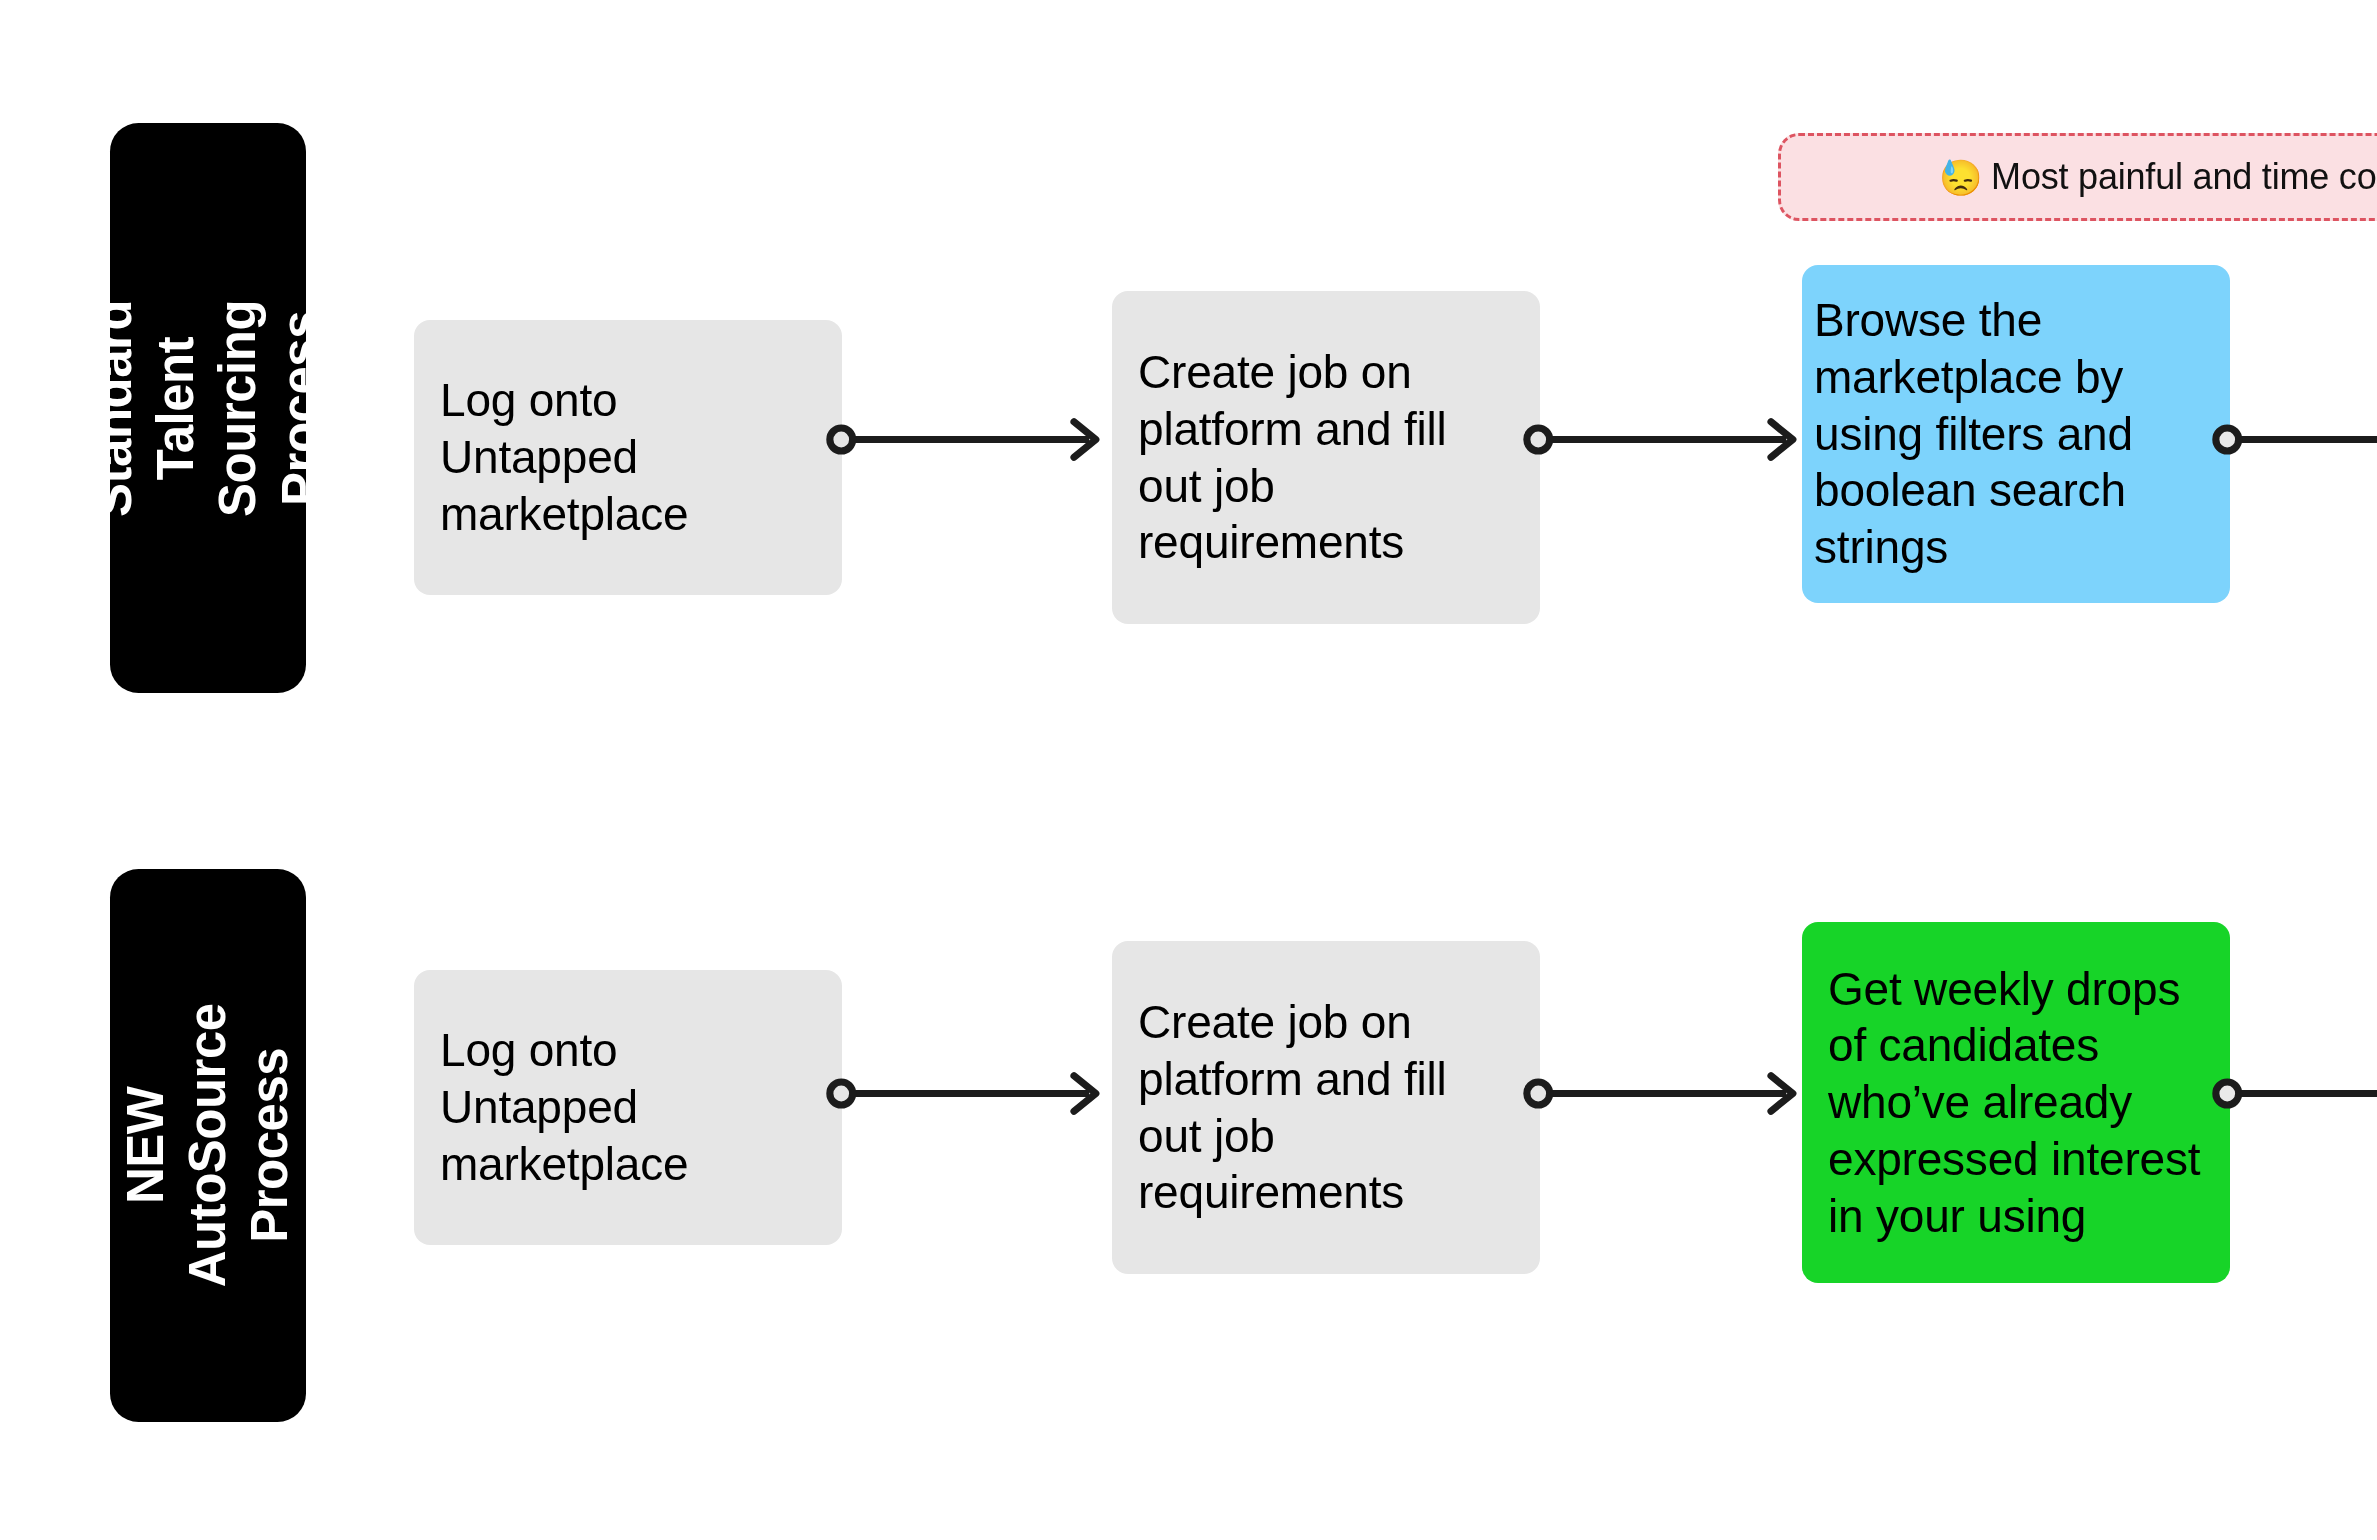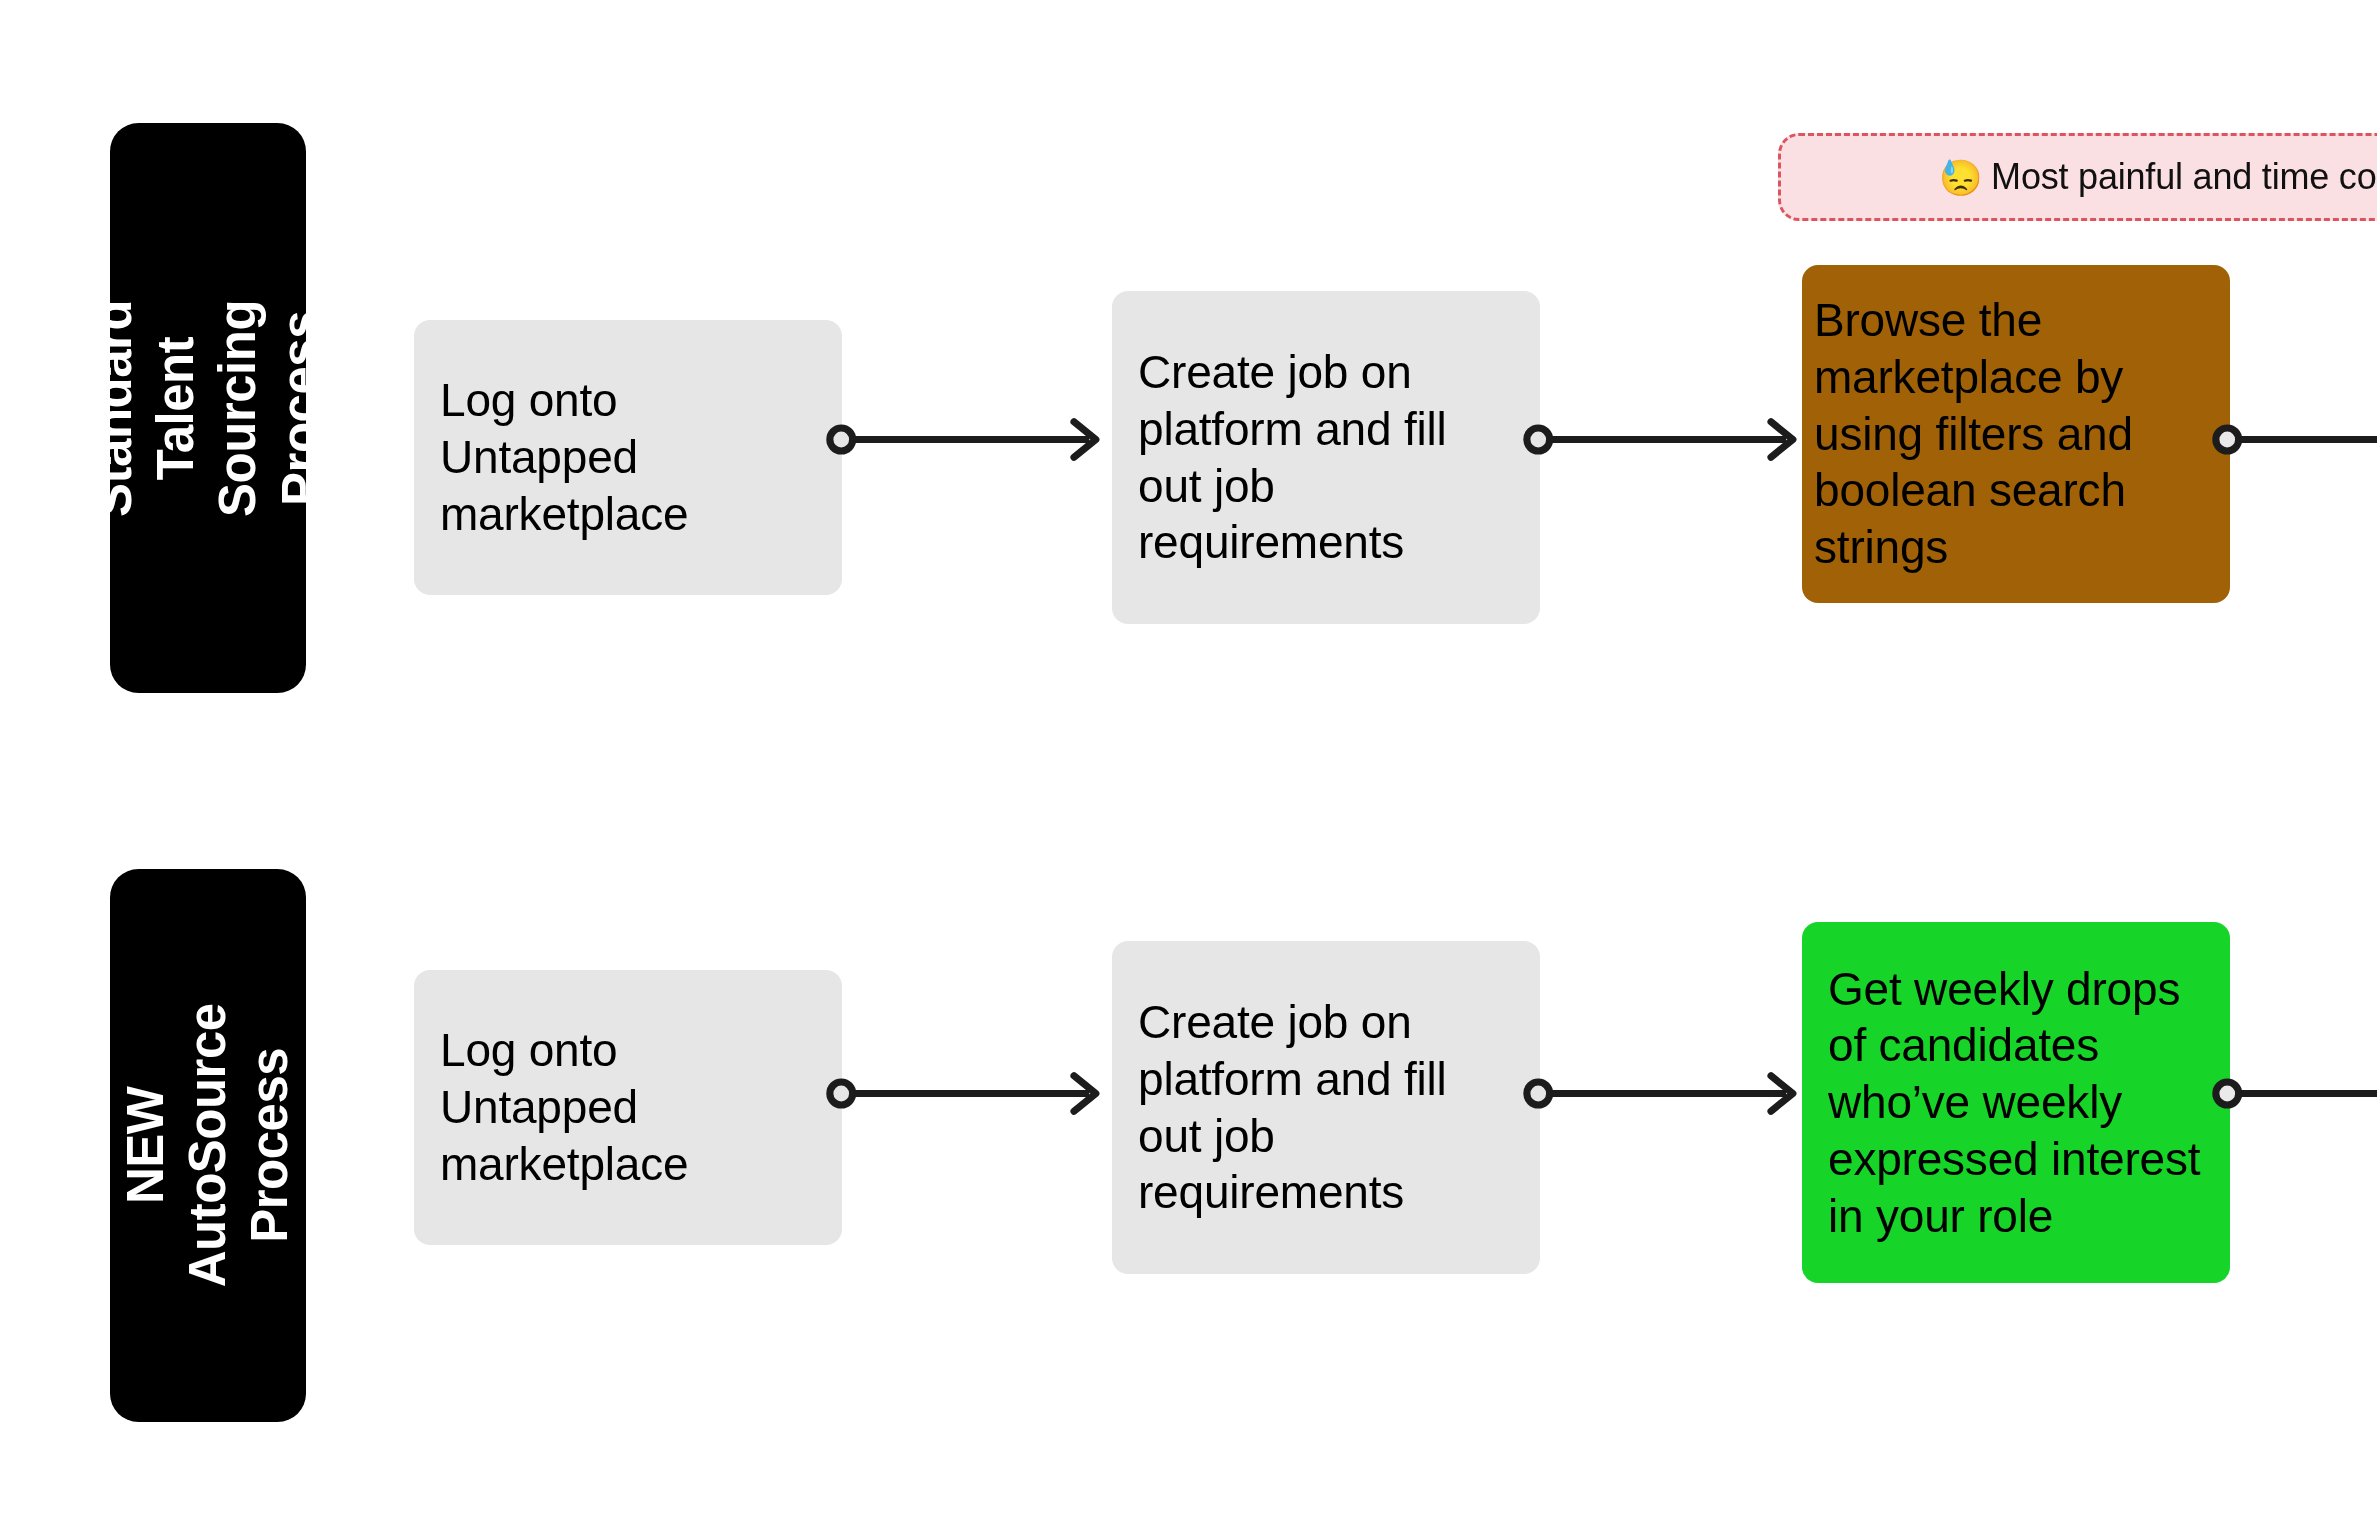--- a/index.html
+++ b/index.html
@@ -72,21 +72,21 @@
   }
   .step-box .step-text {
     font-size: 46px;
     line-height: 1.235;
     color: #000000;
     letter-spacing: -0.2px;
     display: block;
     width: 100%;
   }
   .box-gray  { background: #e6e6e6; }
-  .box-red   { background: #a16207; padding-left: 12px; }
+  .box-red   { background: #7dd3fc; padding-left: 12px; }
   .box-green { background: #17d428; }
 
   
   #step-r1-c1 { left: 414px;  top: 320px;  width: 428px;  height: 275px; }
   #step-r1-c2 { left: 1112px; top: 291px;  width: 428px;  height: 333px; }
   #step-r1-c3 { left: 1802px; top: 265px;  width: 428px;  height: 338px; }
 
   
   #step-r2-c1 { left: 414px;  top: 970px; width: 428px;  height: 275px; }
   #step-r2-c2 { left: 1112px; top: 941px; width: 428px;  height: 333px; }
@@ -192,21 +192,21 @@
 
   <div class="step-box box-gray" id="step-r2-c1">
     <span class="step-text">Log onto Untapped marketplace</span>
   </div>
 
   <div class="step-box box-gray" id="step-r2-c2">
     <span class="step-text">Create job on platform and fill out job requirements</span>
   </div>
 
   <div class="step-box box-green" id="step-r2-c3">
-    <span class="step-text">Get weekly drops of candidates who’ve weekly expressed interest in your role</span>
+    <span class="step-text">Get weekly drops of candidates who’ve already expressed interest in your using</span>
   </div>
 
   <div class="connector" id="conn-r2-1">
     <svg viewBox="0 0 600 90" preserveAspectRatio="none">
       <line x1="30" y1="45" x2="552" y2="45" stroke="#1c1c1c" stroke-width="15"></line>
       <circle cx="30" cy="45" r="24" fill="#e6e6e6" stroke="#1c1c1c" stroke-width="15"></circle>
       <polyline points="520,8 566,45 520,82" fill="none" stroke="#1c1c1c" stroke-width="15" stroke-linecap="round" stroke-linejoin="round"></polyline>
     </svg>
   </div>
   <div class="connector" id="conn-r2-2">

